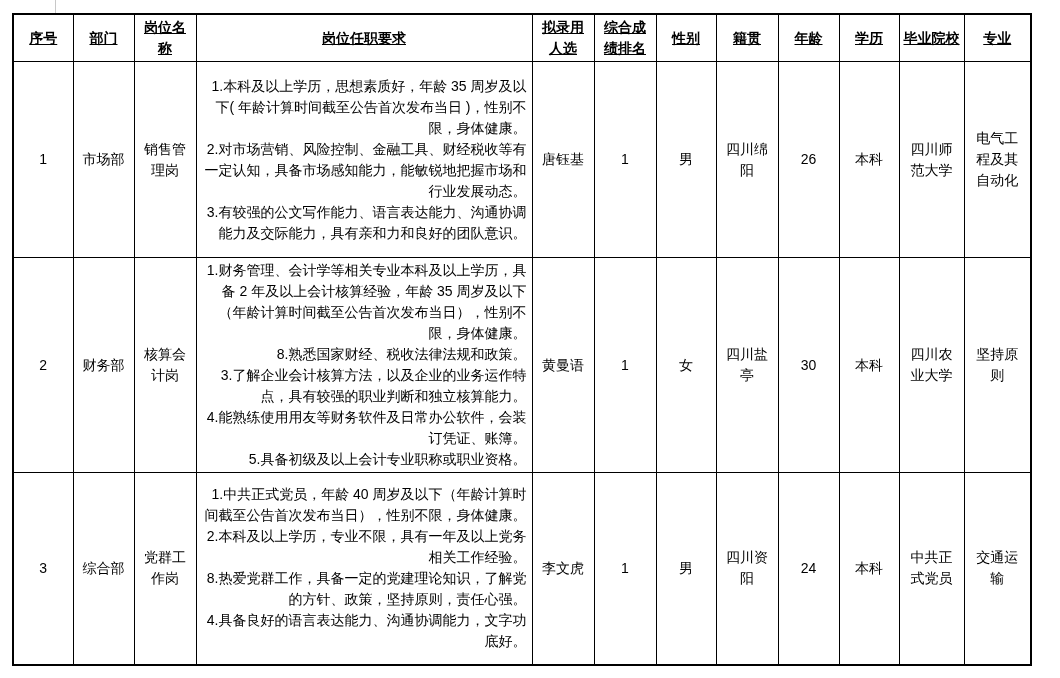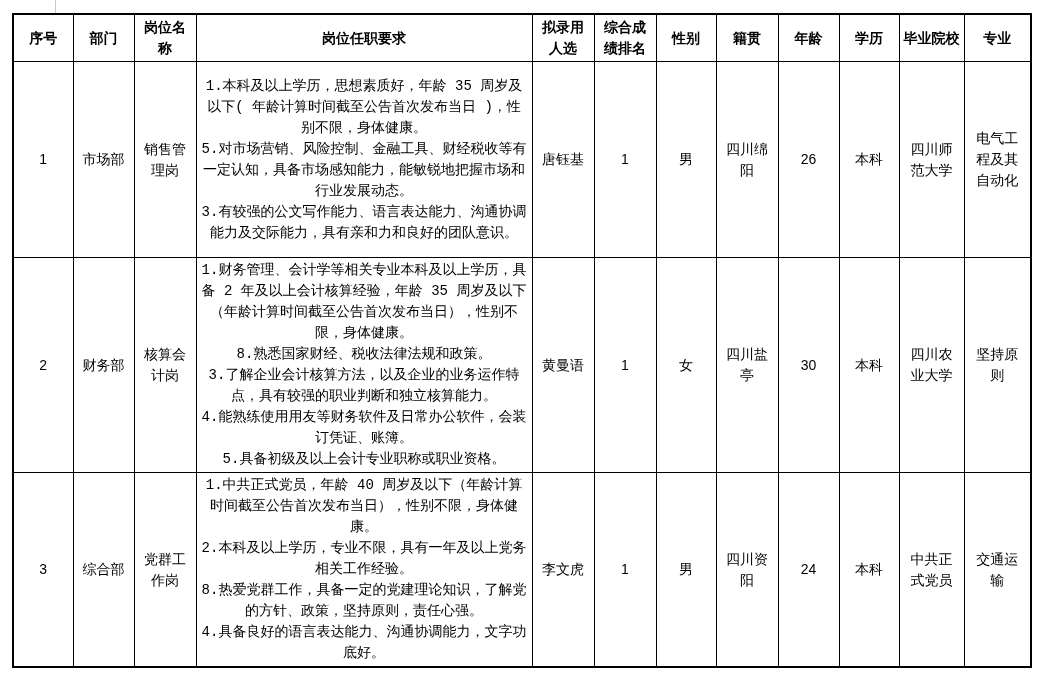--- a/index.html
+++ b/index.html
@@ -41,29 +41,29 @@
     text-align: center;
     vertical-align: middle;
     padding: 2px 5px;
     overflow: hidden;
     word-break: break-all;
   }
   table.recruit th {
     font-weight: bold;
     padding: 2px 3px;
   }
-  tr.hdr  { height: 47px;  }
+  tr.hdr  { height: 47px; text-decoration: underline;  }
   tr.r0   { height: 196px; }
   tr.r1   { height: 210px; }
   tr.r2   { height: 192px; }
   td.req {
     text-align: left;
     padding: 2px 7px;
   }
-  td.req .req-line { text-align: center; font-family: Liberation Mono, monospace; }
+  td.req .req-line { text-align: right; }
 </style>
 </head>
 <body>
 
 <div class="sheet">
   <div class="grid-artifact"></div>
 
   <table class="recruit">
     <colgroup>
       <col style="width:60px">
@@ -95,21 +95,21 @@
         <th>专业</th>
       </tr>
     </thead>
     <tbody>
       <tr class="r0">
         <td>1</td>
         <td>市场部</td>
         <td>销售管理岗</td>
         <td class="req">
           <div class="req-line">1.本科及以上学历，思想素质好，年龄 35 周岁及以下( 年龄计算时间截至公告首次发布当日 )，性别不限，身体健康。</div>
-          <div class="req-line">5.对市场营销、风险控制、金融工具、财经税收等有一定认知，具备市场感知能力，能敏锐地把握市场和行业发展动态。</div>
+          <div class="req-line">2.对市场营销、风险控制、金融工具、财经税收等有一定认知，具备市场感知能力，能敏锐地把握市场和行业发展动态。</div>
           <div class="req-line">3.有较强的公文写作能力、语言表达能力、沟通协调能力及交际能力，具有亲和力和良好的团队意识。</div>
         </td>
         <td>唐钰基</td>
         <td>1</td>
         <td>男</td>
         <td>四川绵阳</td>
         <td>26</td>
         <td>本科</td>
         <td>四川师范大学</td>
         <td>电气工程及其自动化</td>

